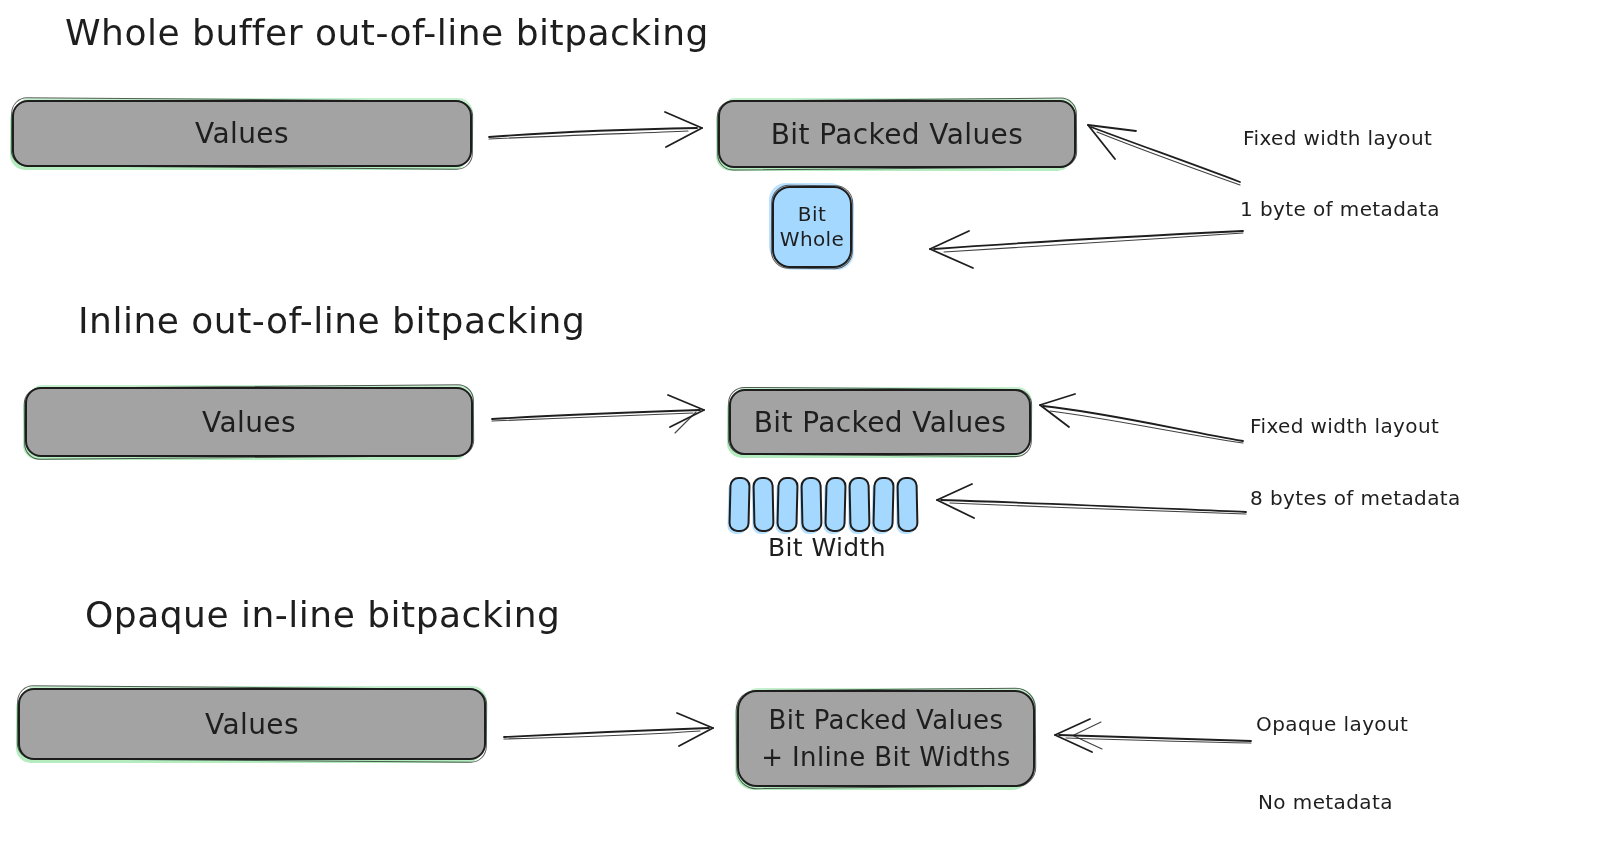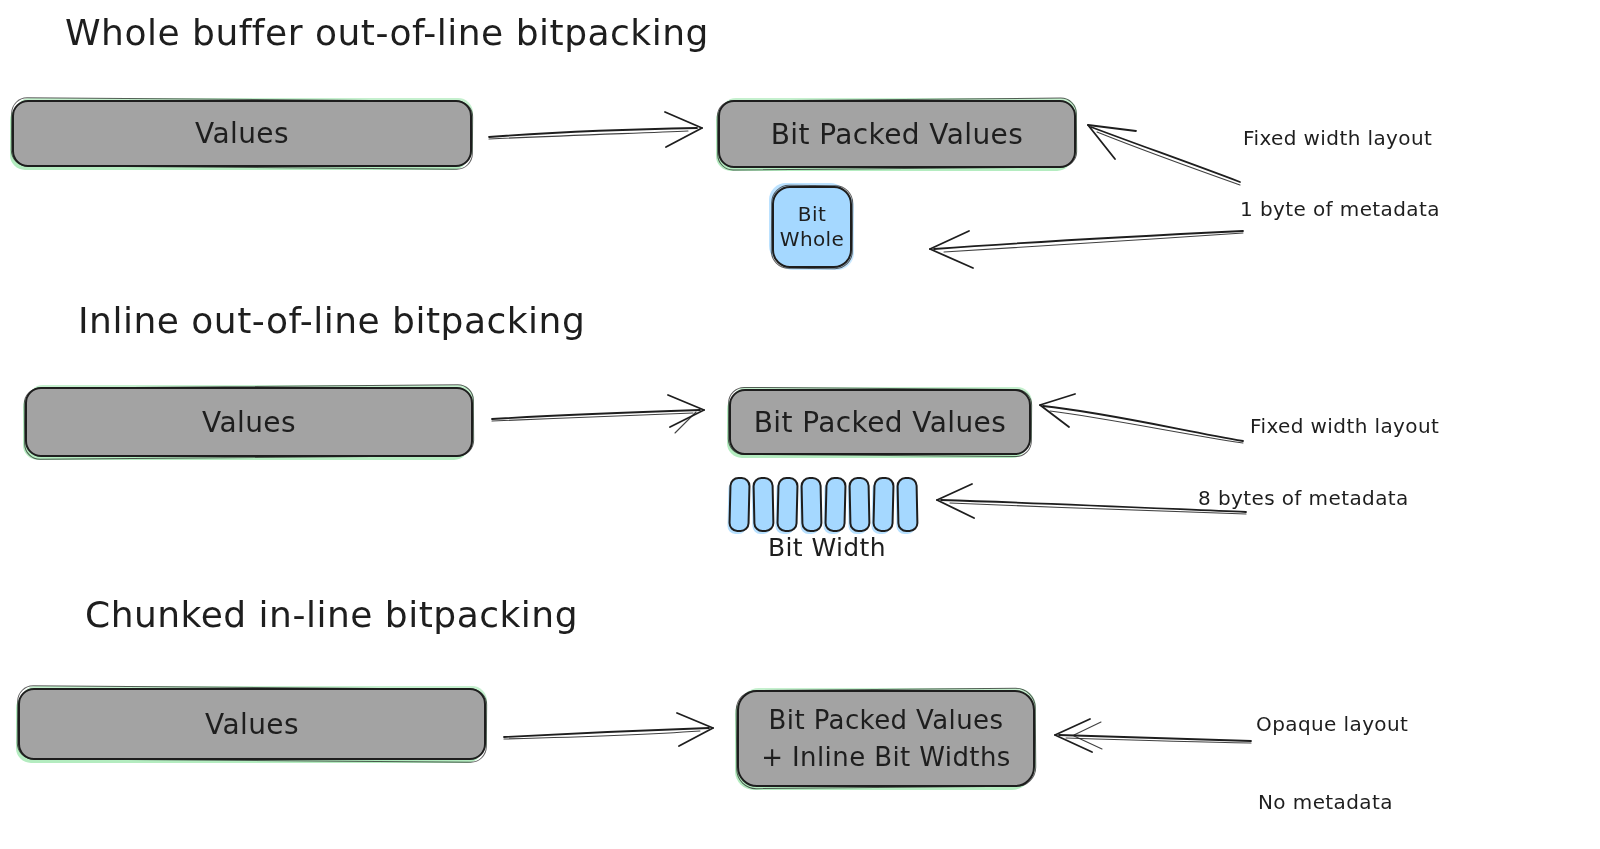--- a/index.html
+++ b/index.html
@@ -178,23 +178,23 @@
     <div class="chunk"></div>
     <div class="chunk"></div>
     <div class="chunk"></div>
     <div class="chunk"></div>
   </div>
 
   <div class="caption" style="left:729px;top:533px;width:196px;">Bit Width</div>
 
   <div class="annotation" style="left:1250px;top:414px;">Fixed width layout</div>
 
-  <div class="annotation" style="left:1198px;top:486px;">8 bytes of metadata</div>
-
-  <div class="title" style="left:85px;top:594px;">Chunked in-line bitpacking</div>
+  <div class="annotation" style="left:1250px;top:486px;">8 bytes of metadata</div>
+
+  <div class="title" style="left:85px;top:594px;">Opaque in-line bitpacking</div>
 
   <div class="box green values-box" style="left:18px;top:688px;width:468px;height:72px;">
     <span>Values</span>
   </div>
 
   <div class="box green packed-box two-line alt" style="left:737px;top:690px;width:298px;height:97px;">
     <span>Bit Packed Values</span>
     <span>+ Inline Bit Widths</span>
   </div>
 

